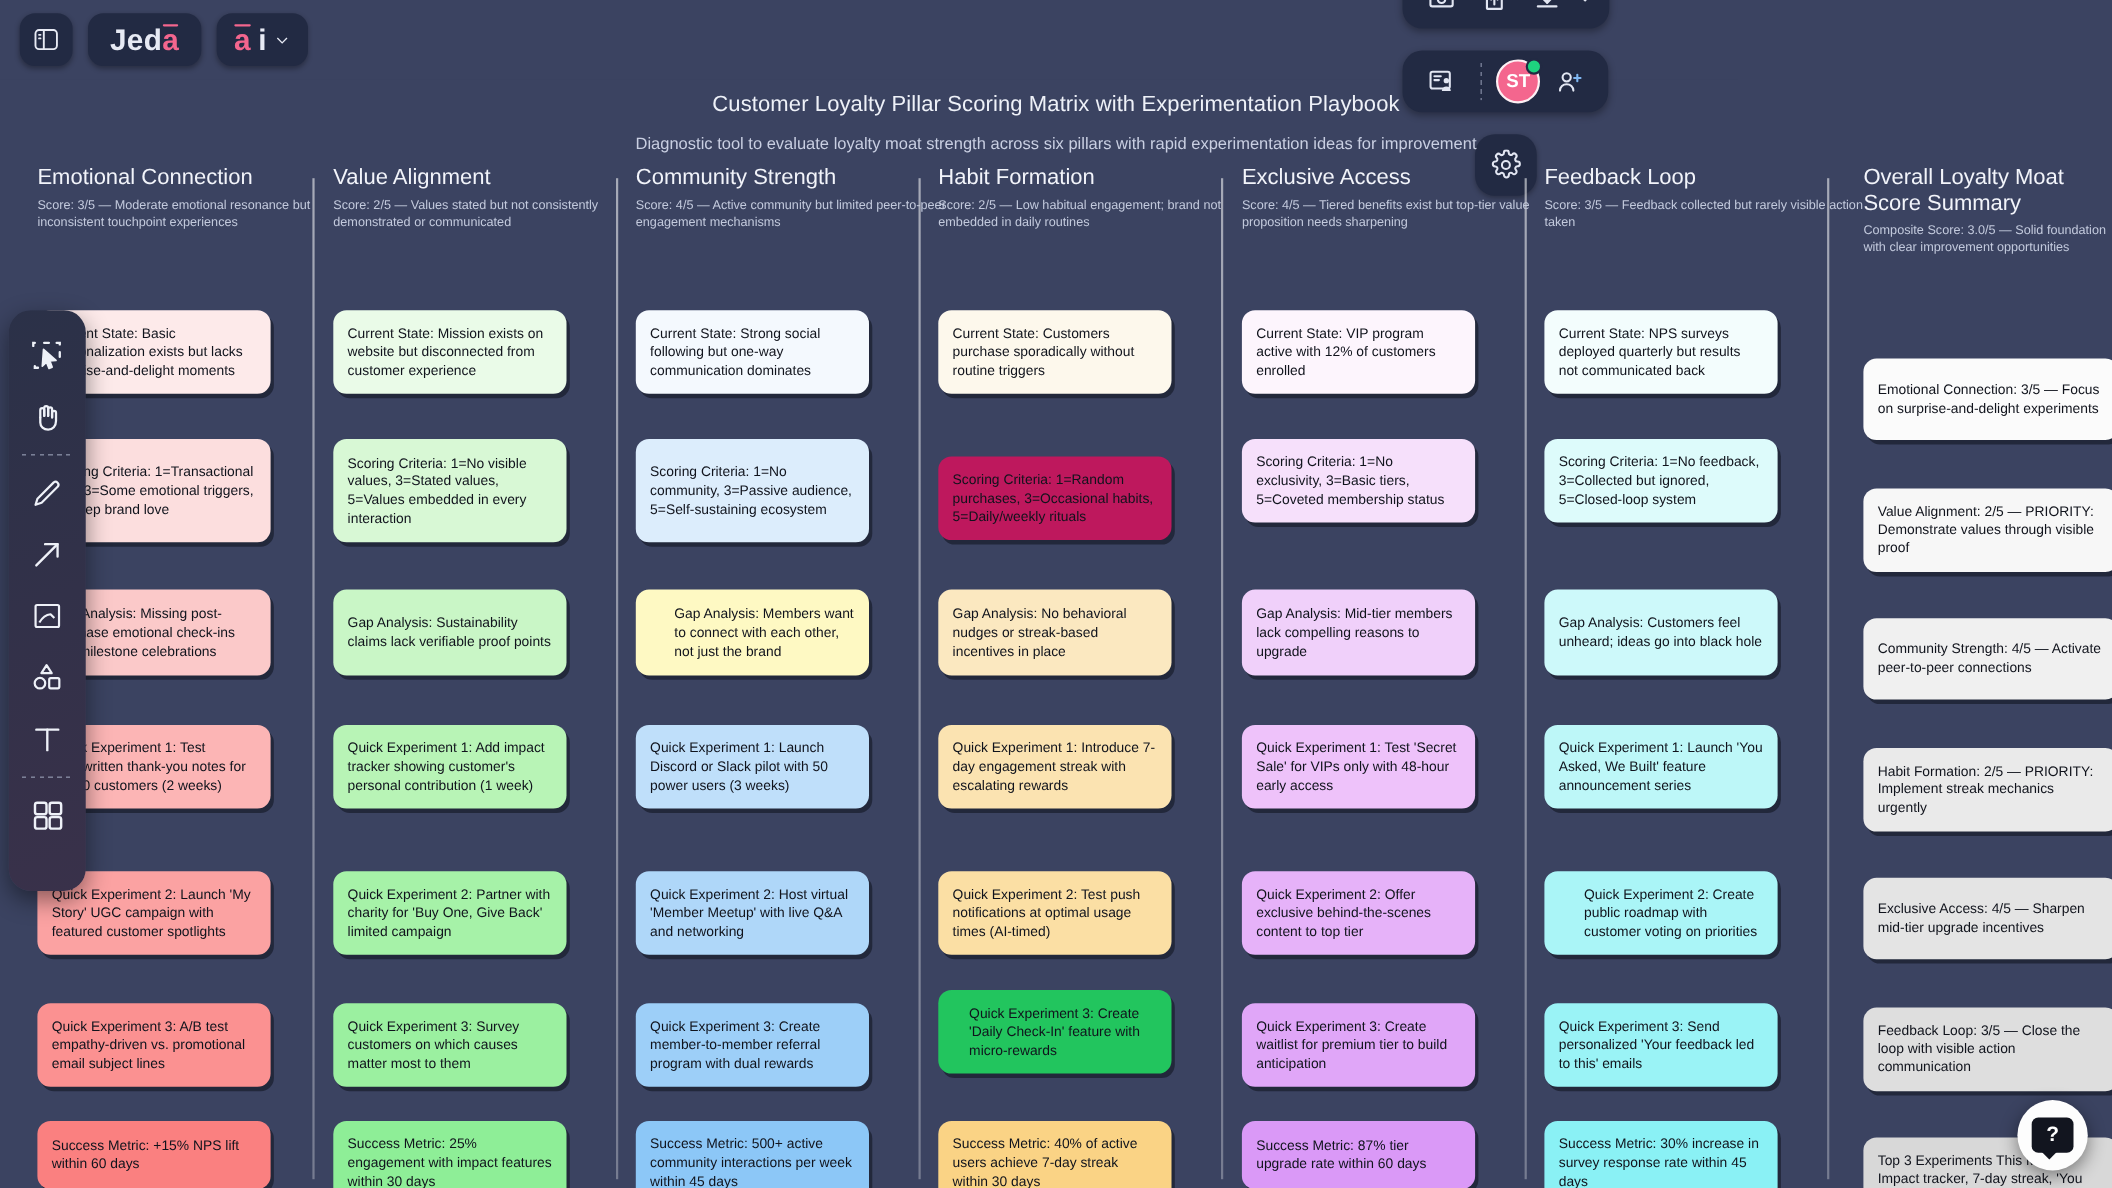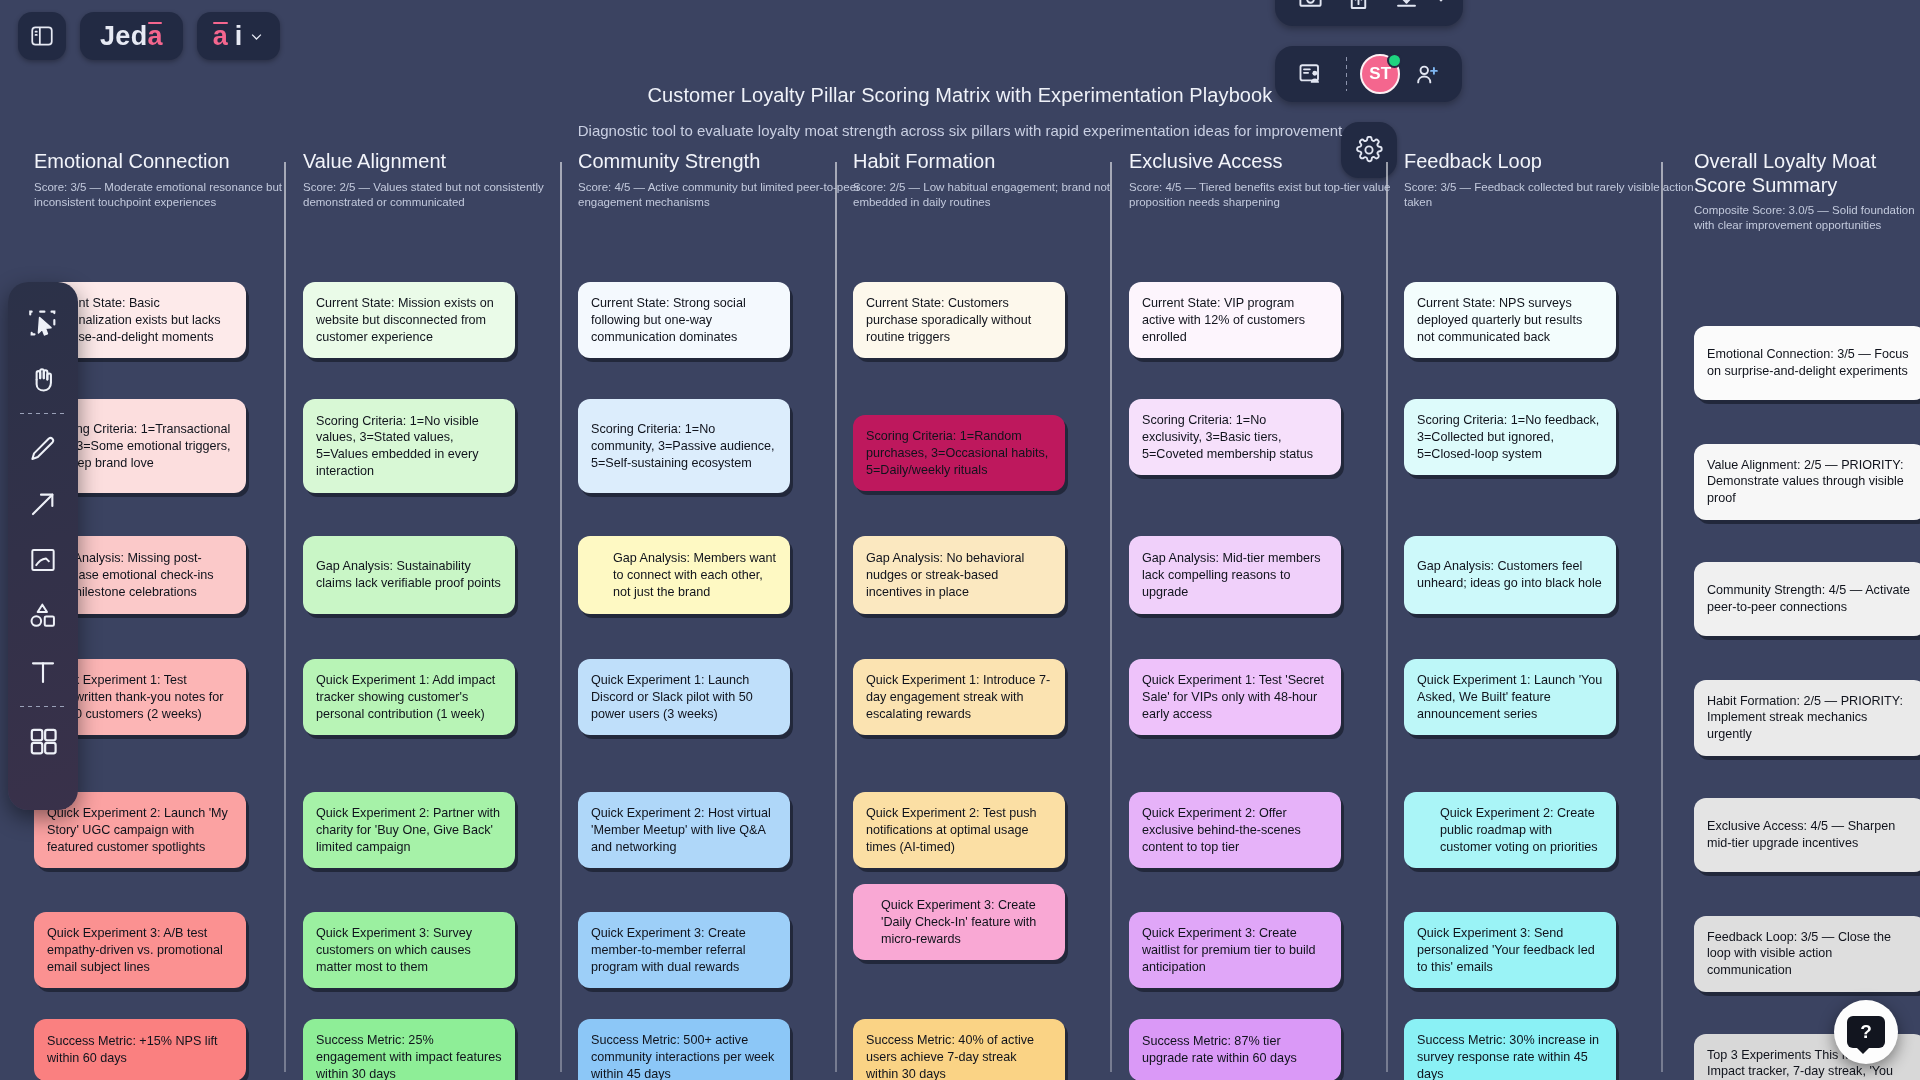--- a/index.html
+++ b/index.html
@@ -310,21 +310,21 @@
       </div>
       <div class="column" style="left: 853px;">
         <div class="col-title">Habit Formation</div>
         <div class="col-score">Score: 2/5 — Low habitual engagement; brand not embedded in daily routines</div>
         <div class="cards" style="height: 880px;">
           <div class="card" style="top: 58px; background: rgb(253, 248, 236); min-height: 72px;">Current State: Customers purchase sporadically without routine triggers</div>
           <div class="card" style="top: 191px; background: #be185d; min-height: 76px;">Scoring Criteria: 1=Random purchases, 3=Occasional habits, 5=Daily/weekly rituals</div>
           <div class="card" style="top: 312px; background: rgb(251, 232, 192); min-height: 78px;">Gap Analysis: No behavioral nudges or streak-based incentives in place</div>
           <div class="card" style="top: 435px; background: rgb(251, 227, 177); min-height: 76px;">Quick Experiment 1: Introduce 7-day engagement streak with escalating rewards</div>
           <div class="card" style="top: 568px; background: rgb(251, 223, 164); min-height: 76px;">Quick Experiment 2: Test push notifications at optimal usage times (AI-timed)</div>
-          <div class="card" style="top: 660px; background: #f9a8d4; min-height: 76px; padding-left: 28px;">Quick Experiment 3: Create 'Daily Check-In' feature with micro-rewards</div>
+          <div class="card" style="top: 676px; background: #22c55e; min-height: 76px; padding-left: 28px;">Quick Experiment 3: Create 'Daily Check-In' feature with micro-rewards</div>
           <div class="card" style="top: 795px; background: rgb(250, 211, 133); min-height: 76px;">Success Metric: 40% of active users achieve 7-day streak within 30 days</div>
         </div>
       </div>
       <div class="column" style="left: 1129px;">
         <div class="col-title">Exclusive Access</div>
         <div class="col-score">Score: 4/5 — Tiered benefits exist but top-tier value proposition needs sharpening</div>
         <div class="cards" style="height: 880px;">
           <div class="card" style="top: 58px; background: rgb(253, 245, 253); min-height: 72px;">Current State: VIP program active with 12% of customers enrolled</div>
           <div class="card" style="top: 175px; background: rgb(246, 224, 251); min-height: 76px;">Scoring Criteria: 1=No exclusivity, 3=Basic tiers, 5=Coveted membership status</div>
           <div class="card" style="top: 312px; background: rgb(240, 208, 250); min-height: 78px;">Gap Analysis: Mid-tier members lack compelling reasons to upgrade</div>

